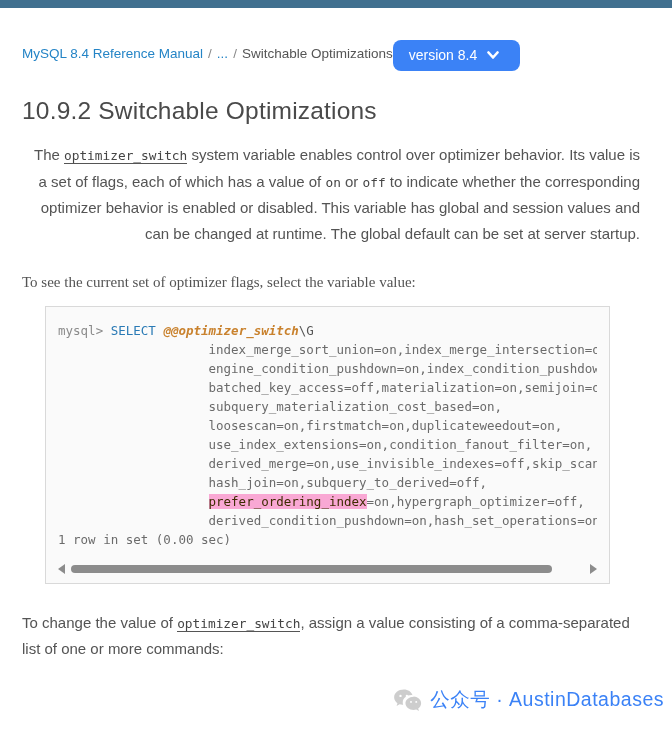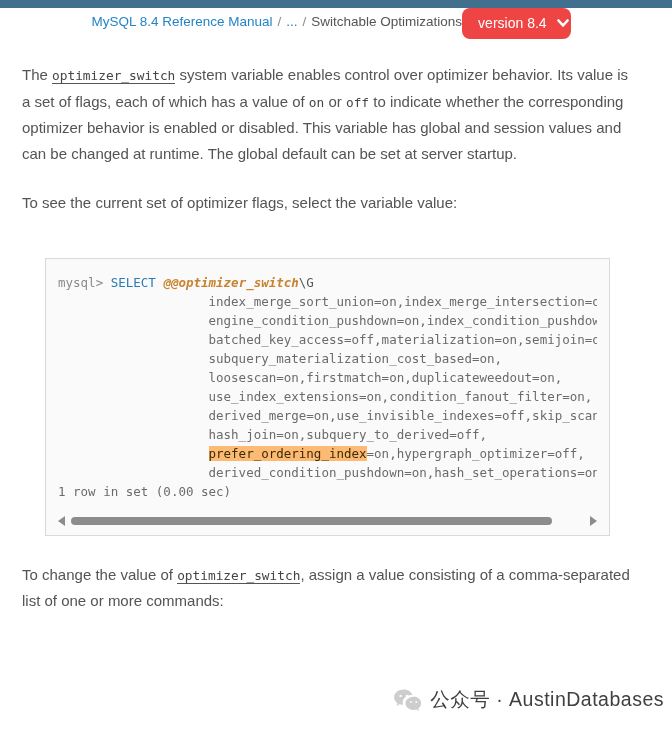--- a/index.html
+++ b/index.html
@@ -2,82 +2,82 @@
 <html><head>
 <meta charset="utf-8">
 <style>
   html,body{margin:0;padding:0;}
   body{
     width:672px;height:730px;position:relative;overflow:hidden;
     background:#ffffff;font-family:"Liberation Sans",sans-serif;
   }
   .topbar{height:8px;background:#41708f;width:100%;}
   .content{padding:0 32px 0 22px;}
-  .header-row{display:flex;justify-content:center;align-items:flex-start;}
+  .header-row{margin-top:32px;display:flex;justify-content:flex-start;align-items:flex-start;}
   .breadcrumb{font-size:13.5px;color:#9a9a9a;padding-top:6px;}
   .breadcrumb a{color:#2484c6;text-decoration:none;cursor:pointer;}
   .breadcrumb .sep{margin:0 5px;color:#8a8a8a;}
   .breadcrumb .current{color:#555555;}
   .version-btn{
-    background:#ef4444;color:#ffffff;border:none;border-radius:8px;
+    background:#3b82f6;color:#ffffff;border:none;border-radius:8px;
     font-size:14px;font-family:"Liberation Sans",sans-serif;
-    padding:7px 2px 8px 16px;display:flex;align-items:center;gap:10px;cursor:pointer;
+    padding:7px 21px 8px 16px;display:flex;align-items:center;gap:10px;cursor:pointer;
   }
   .version-btn svg{display:block;}
   h1{
     font-size:24.5px;font-weight:400;color:#4a4a4a;
     margin:26px 0 0 0;letter-spacing:0.2px;
   }
   p{font-size:15px;color:#545454;line-height:25.5px;margin:0;}
-  .p1{margin-top:23px;}
-  .p2{margin-top:24px;}
+  .p1{margin-top:17px;text-align:right;}
+  .p2{margin-top:24px;font-family:Liberation Serif, serif;}
   .p3{margin-top:26px;max-width:612px;}
   .inline-code{
     font-family:"DejaVu Sans Mono",monospace;font-size:12.8px;color:#444444;
   }
   .code-link{
     font-family:"DejaVu Sans Mono",monospace;font-size:12.8px;color:#444444;
     border-bottom:1px solid #555555;text-decoration:none;cursor:pointer;
   }
   .code-block{
-    margin:42px 30px 0 23px;
+    margin:10px 30px 0 23px;
     border:1px solid #d9d9d9;background:#fafafa;
     padding:14px 12px 6px 12px;
     font-family:"DejaVu Sans Mono",monospace;font-size:12.5px;line-height:19px;
     color:#6b6b6b;overflow:hidden;
   }
   .code-line{white-space:pre;overflow:hidden;}
   .tok-prompt{color:#8a8a8a;}
   .tok-kw{color:#2a7ab5;}
   .tok-var{color:#c9822e;font-style:italic;font-weight:bold;}
   .tok-plain{color:#555555;}
   .tok-stars{color:#9a9a9a;}
   .hl{
-    background:#fdba74;color:#3d2b00;
+    background:#f9a8d4;color:#3d2b00;
   }
   .hscrollbar{
     margin-top:12px;height:16px;display:flex;align-items:center;
   }
   .arrow-left{
     width:0;height:0;border-top:5px solid transparent;border-bottom:5px solid transparent;
     border-right:7px solid #8c8c8c;cursor:pointer;flex:none;
   }
   .arrow-right{
     width:0;height:0;border-top:5px solid transparent;border-bottom:5px solid transparent;
     border-left:7px solid #8c8c8c;cursor:pointer;flex:none;
   }
   .track{flex:1;height:8px;margin:0 4px;position:relative;}
   .thumb{
     position:absolute;left:2px;top:0;height:8px;width:93%;
     background:#8c8c8c;border-radius:5px;cursor:pointer;
   }
   .watermark{
     position:absolute;right:8px;top:686px;
     display:flex;align-items:center;gap:7px;
-    color:#404040;font-size:19.5px;letter-spacing:0.5px;white-space:nowrap;
+    color:#3b82f6;font-size:19.5px;letter-spacing:0.5px;white-space:nowrap;
   }
   .watermark svg{display:block;opacity:0.75;}
 </style>
 </head>
 <body>
 
 <div class="topbar"></div>
 
 <div class="content">
 
@@ -88,20 +88,21 @@
     <button class="version-btn">
       <span>version 8.4</span>
       <span>
           <svg width="12" height="9" viewBox="0 0 12 9">
             <path d="M1.5 1.5 L6 6.5 L10.5 1.5" fill="none" stroke="#ffffff" stroke-width="2.6" stroke-linecap="round" stroke-linejoin="round"></path>
           </svg>
         </span>
     </button>
   </div>
 
+  <h1>10.9.2 Switchable Optimizations</h1>
 
   <p class="p1"><span>The </span><a class="code-link">optimizer_switch</a><span> system variable enables control over optimizer behavior. Its value is a set of flags, each of which has a value of </span><span class="inline-code">on</span><span> or </span><span class="inline-code">off</span><span> to indicate whether the corresponding optimizer behavior is enabled or disabled. This variable has global and session values and can be changed at runtime. The global default can be set at server startup.</span></p>
 
   <p class="p2">To see the current set of optimizer flags, select the variable value:</p>
 
   <div class="code-block">
     <div class="code-line"><span class="tok-prompt">mysql&gt; </span><span class="tok-kw">SELECT </span><span class="tok-var">@@optimizer_switch</span><span class="tok-plain">\G</span></div>
     <div class="code-line">                    index_merge_sort_union=on,index_merge_intersection=on,</div>
     <div class="code-line">                    engine_condition_pushdown=on,index_condition_pushdown=on,</div>
     <div class="code-line">                    batched_key_access=off,materialization=on,semijoin=on,</div>

